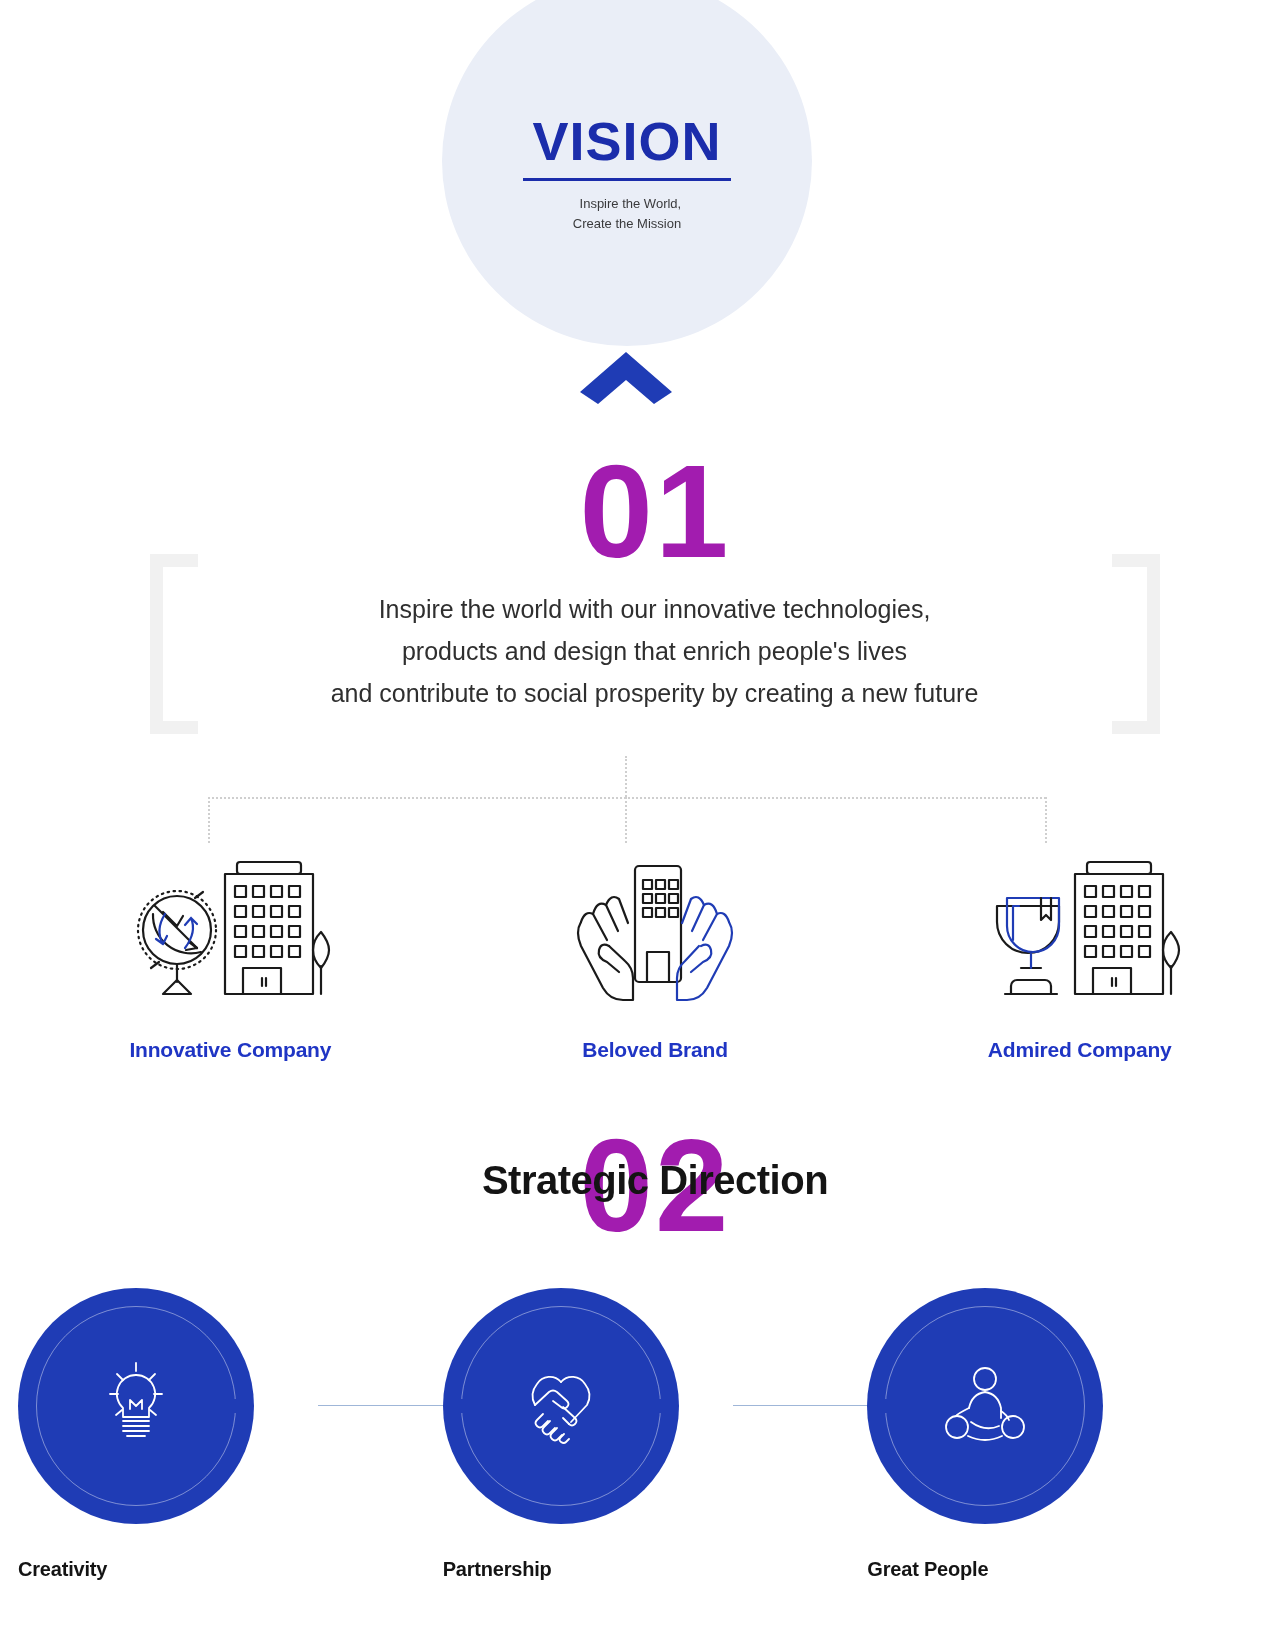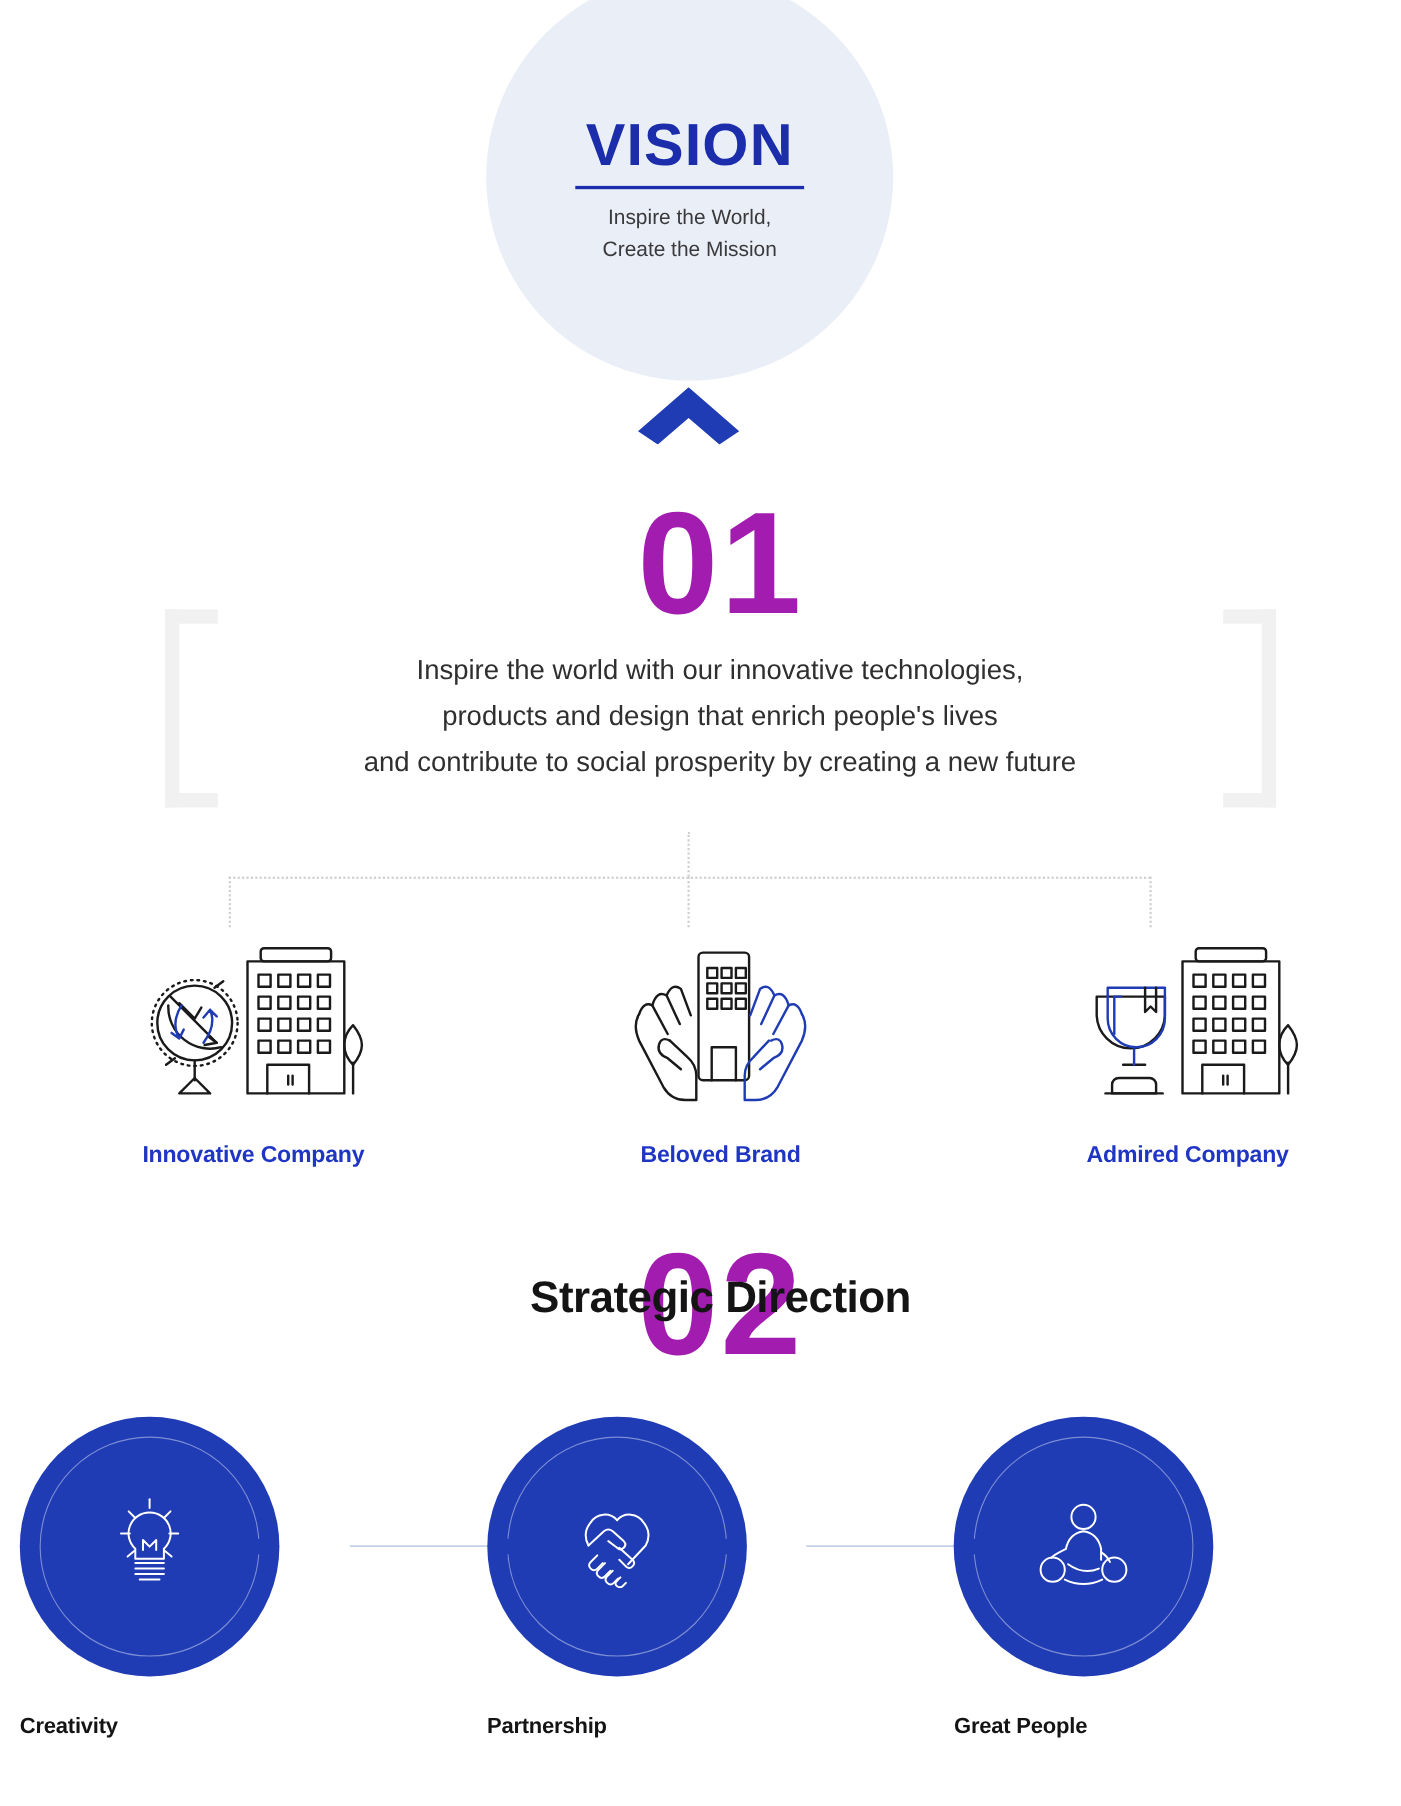--- a/index.html
+++ b/index.html
@@ -47,24 +47,24 @@
     color: #1b2dab;
     line-height: 1.05;
   }
   .vision-rule {
     width: 208px;
     height: 3px;
     background: #1b2dab;
     margin: 9px 0 13px 0;
   }
   .vision-sub {
-    font-size: 19px;
+    font-size: 13px;
     line-height: 1.5;
     color: #3a3a3c;
-    text-align: center;
+    text-align: right;
     font-weight: 400;
   }
 
   
   .chevron {
     position: absolute;
     left: 562px;
     top: 352px;
     width: 92px;
     height: 52px;

